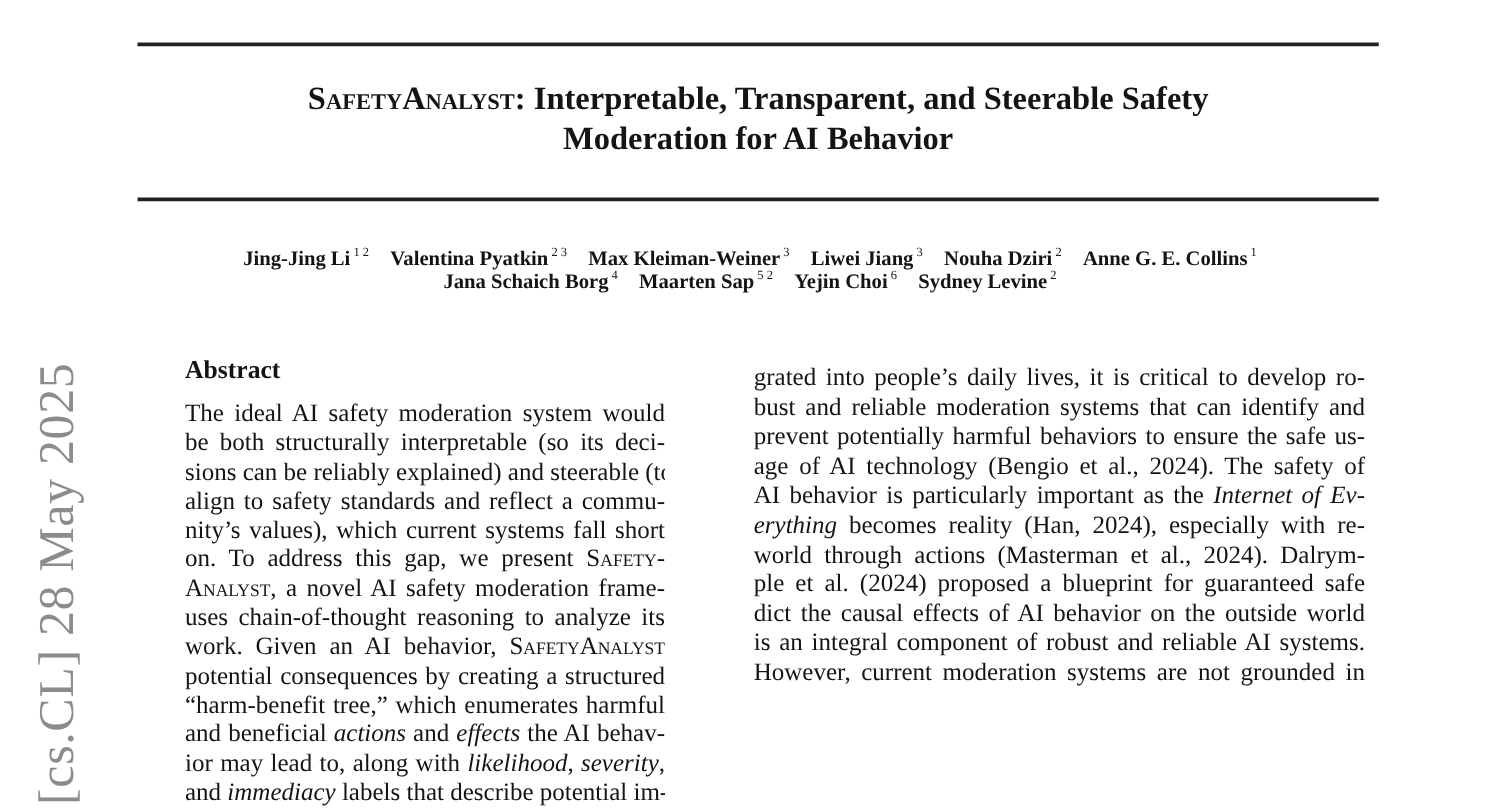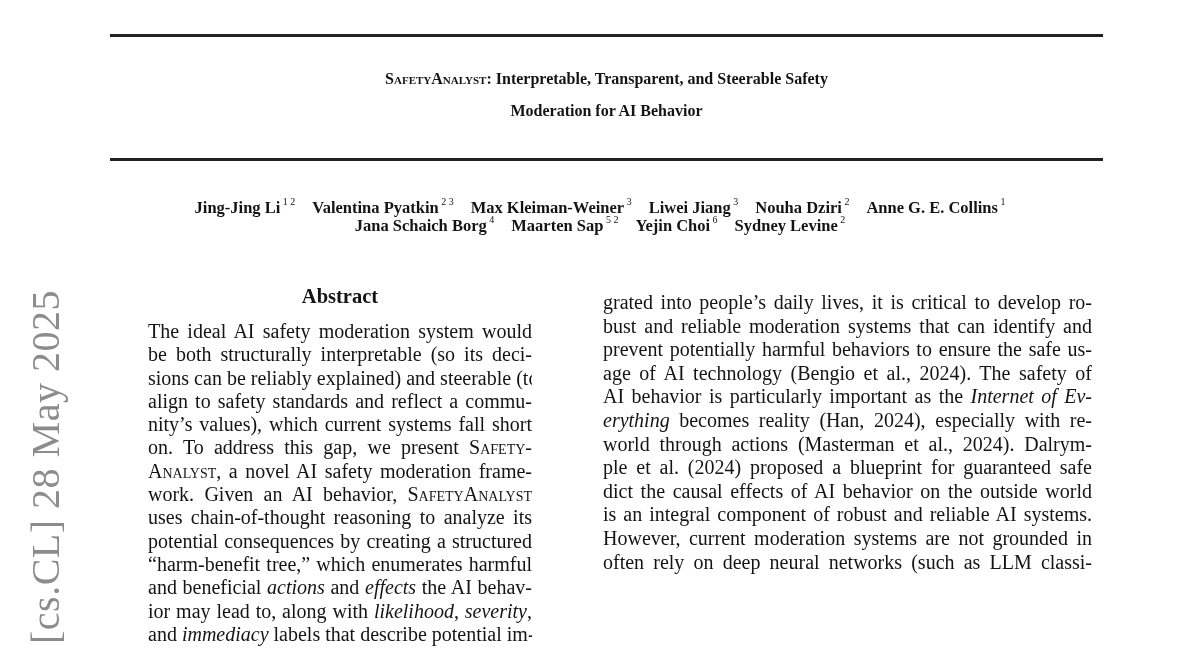--- a/index.html
+++ b/index.html
@@ -6,33 +6,33 @@
   .page{
     position:relative; width:1200px; height:648px; overflow:hidden;
     background:#ffffff; color:#141414;
     font-family:"Liberation Serif","DejaVu Serif",serif;
   }
   .rule{position:absolute; left:110px; width:993px; height:2.5px; background:#222222;}
   .rule-top{top:34px;}
   .rule-mid{top:158px;}
   .title{
     position:absolute; left:110px; width:993px; top:63px;
-    text-align:center; font-weight:bold; font-size:16px; line-height:32px;
+    text-align:center; font-weight:bold; font-size:26px; line-height:32px;
   }
   .authors{
     position:absolute; left:80px; width:1040px;
     text-align:center; font-weight:bold; font-size:16.5px; white-space:nowrap;
   }
   .authors-1{top:197px;}
   .authors-2{top:215px;}
   .author + .author{margin-left:17px;}
   .author sup{font-size:10px; font-weight:400; margin-left:2.5px; position:relative; top:-1px;}
   .abstract-heading{
     position:absolute; left:148px; width:384px; top:285px;
-    text-align:center; font-weight:bold; font-size:20.5px;
+    font-weight:bold; font-size:20.5px;
   }
   .col{font-size:20px;}
   .abstract-body{position:absolute; left:148px; width:384px; top:320px;}
   .abstract-body .tline{height:23.3px; line-height:23.3px;}
   .right-col{position:absolute; left:603px; width:489px; top:291px;}
   .right-col .tline{height:23.6px; line-height:23.6px;}
   .tline{
     text-align:justify; text-align-last:justify; text-justify:inter-word;
     overflow:hidden; white-space:nowrap;
   }
@@ -66,37 +66,36 @@
   <div class="abstract-heading">Abstract</div>
 
   <div class="col abstract-body">
       <div class="tline"><span>The ideal AI safety moderation system would</span></div>
       <div class="tline"><span>be both structurally interpretable (so its deci-</span></div>
       <div class="tline"><span>sions can be reliably explained) and steerable (to</span></div>
       <div class="tline"><span>align to safety standards and reflect a commu-</span></div>
       <div class="tline"><span>nity’s values), which current systems fall short</span></div>
       <div class="tline"><span>on.  To address this gap, we present </span><span class="sc">Safety-</span></div>
       <div class="tline"><span class="sc">Analyst</span><span>, a novel AI safety moderation frame-</span></div>
+      <div class="tline"><span>uses chain-of-thought reasoning to analyze its</span></div>
       <div class="tline"><span>work. Given an AI behavior, </span><span class="sc">SafetyAnalyst</span></div>
-      <div class="tline"><span>uses chain-of-thought reasoning to analyze its</span></div>
       <div class="tline"><span>potential consequences by creating a structured</span></div>
       <div class="tline"><span>“harm-benefit tree,” which enumerates harmful</span></div>
       <div class="tline"><span>and beneficial </span><span class="it">actions</span><span> and </span><span class="it">effects</span><span> the AI behav-</span></div>
       <div class="tline"><span>ior may lead to, along with </span><span class="it">likelihood</span><span>, </span><span class="it">severity</span><span>,</span></div>
       <div class="tline"><span>and </span><span class="it">immediacy</span><span> labels that describe potential im-</span></div>
     </div>
 
   <div class="col right-col">
       <div class="tline"><span>grated into people’s daily lives, it is critical to develop ro-</span></div>
       <div class="tline"><span>bust and reliable moderation systems that can identify and</span></div>
       <div class="tline"><span>prevent potentially harmful behaviors to ensure the safe us-</span></div>
       <div class="tline"><span>age of AI technology (Bengio et al., 2024).  The safety of</span></div>
       <div class="tline"><span>AI behavior is particularly important as the </span><span class="it">Internet of Ev-</span></div>
       <div class="tline"><span class="it">erything</span><span> becomes reality (Han, 2024), especially with re-</span></div>
       <div class="tline"><span>world through actions (Masterman et al., 2024).  Dalrym-</span></div>
       <div class="tline"><span>ple et al. (2024) proposed a blueprint for guaranteed safe</span></div>
       <div class="tline"><span>dict the causal effects of AI behavior on the outside world</span></div>
       <div class="tline"><span>is an integral component of robust and reliable AI systems.</span></div>
       <div class="tline"><span>However, current moderation systems are not grounded in</span></div>
-      <div class="tline"><span>often rely on deep neural networks (such as LLM classi-</span></div>
     </div>
 
 </div>
 
 </body></html>

